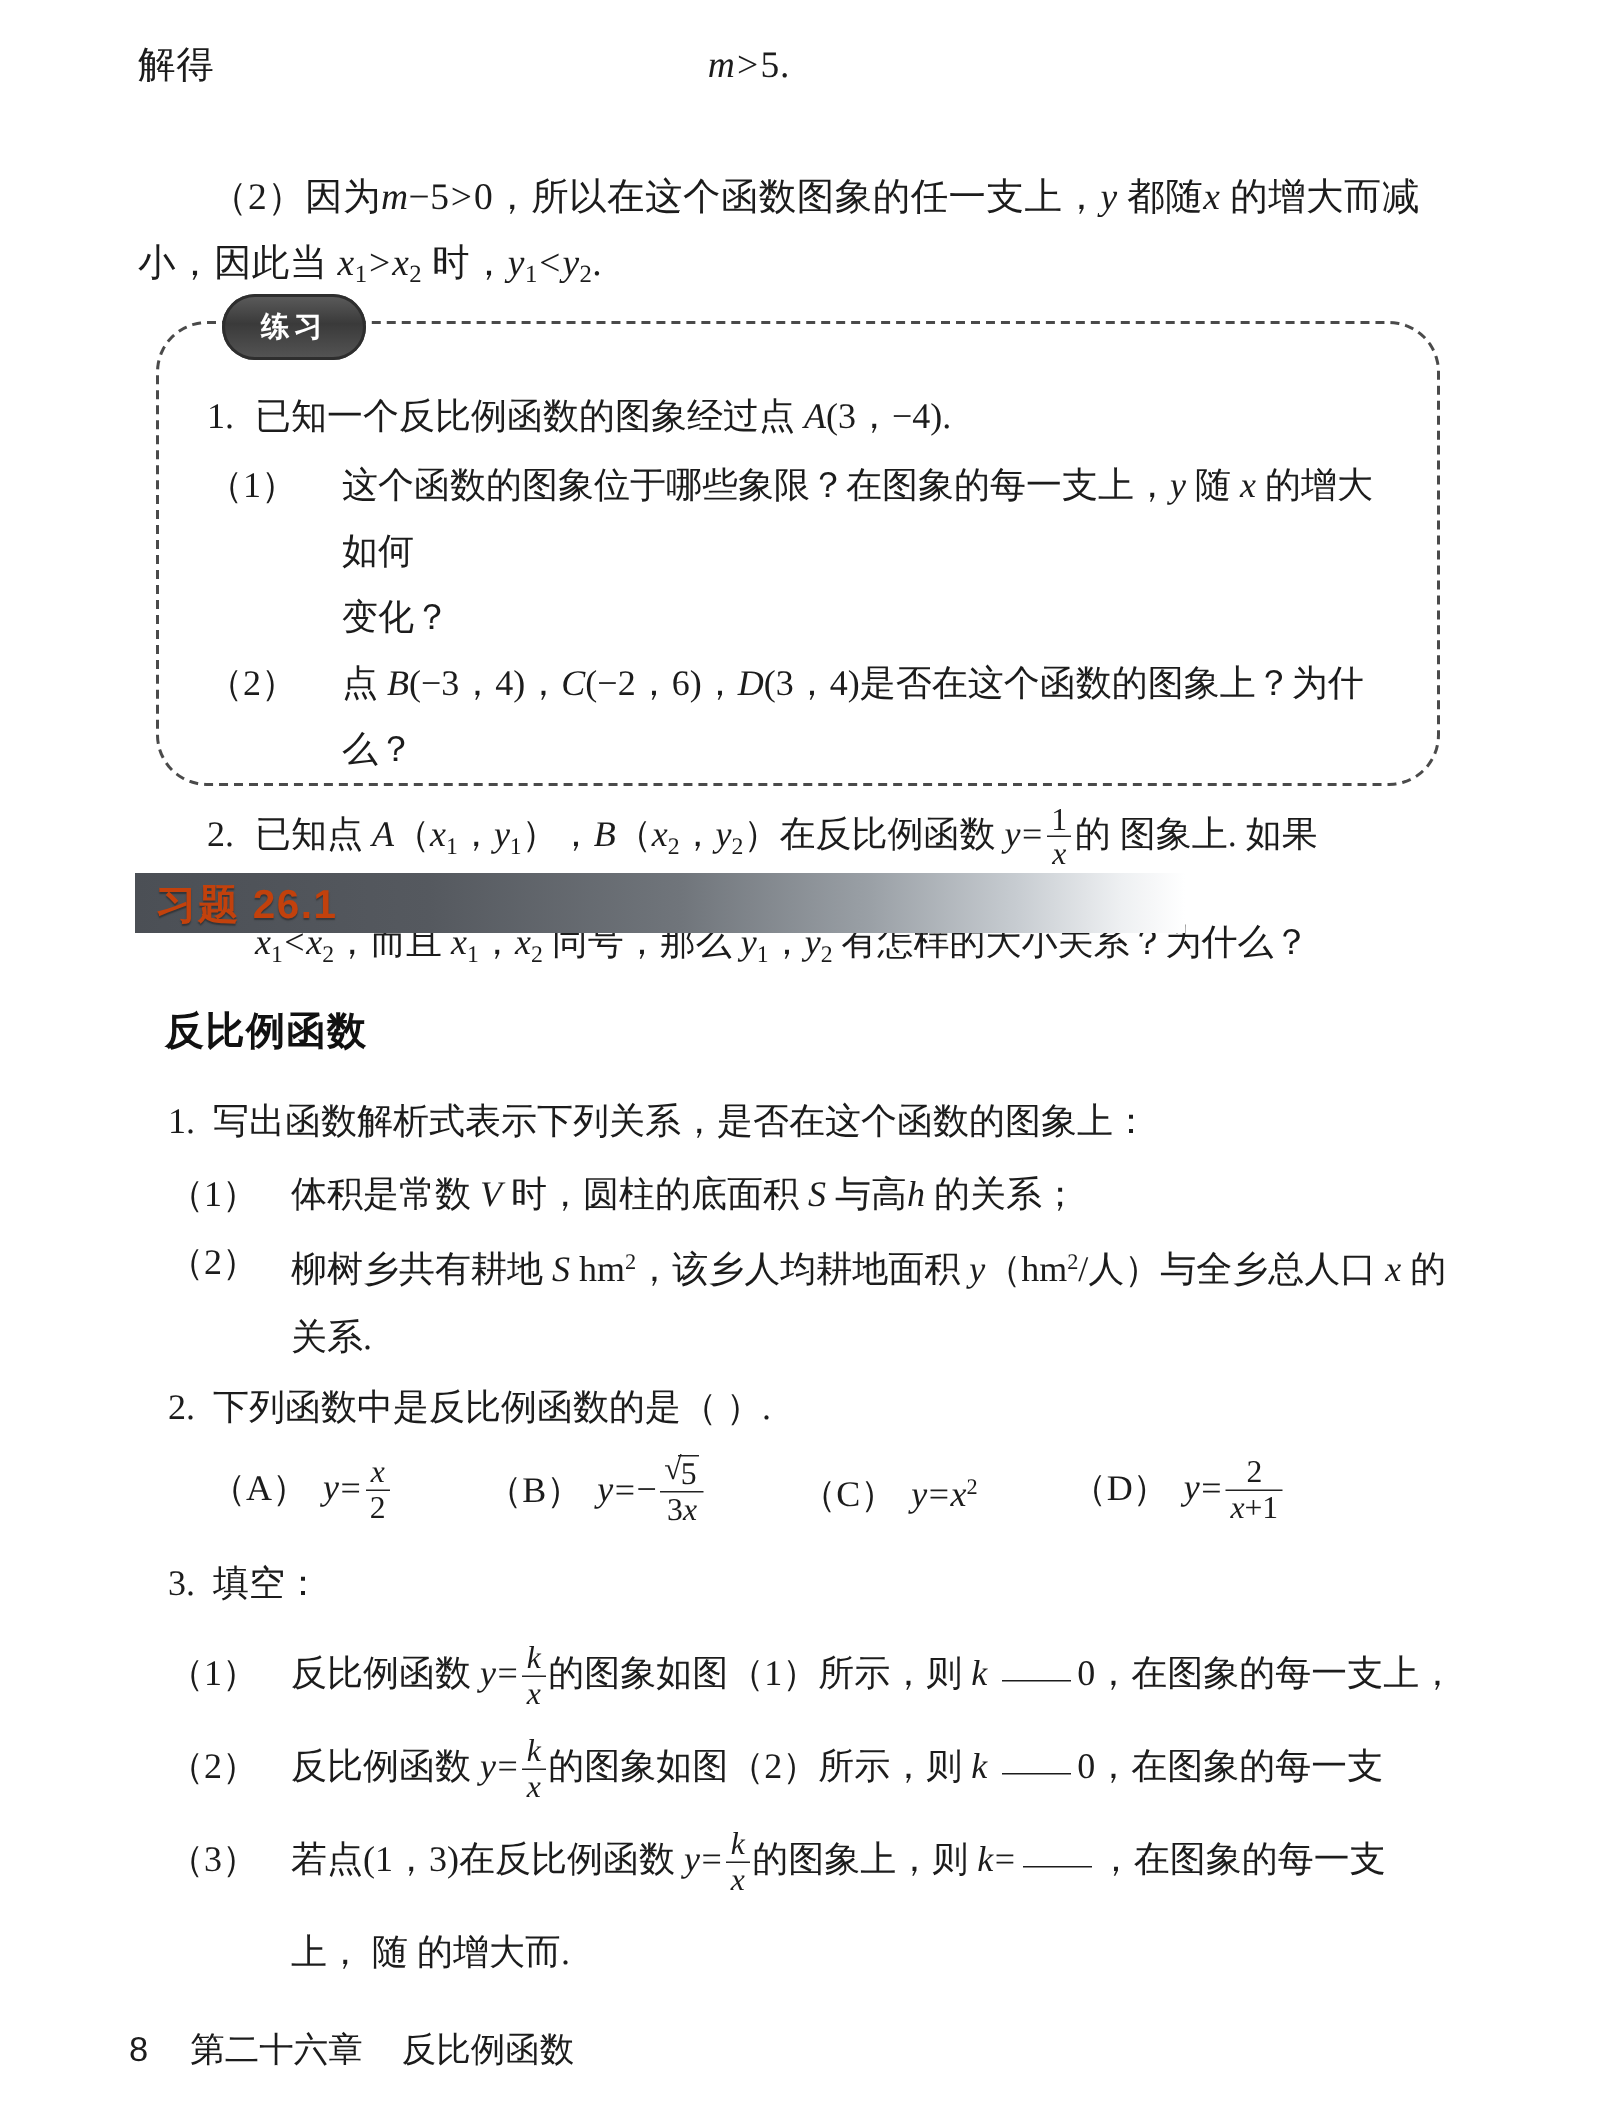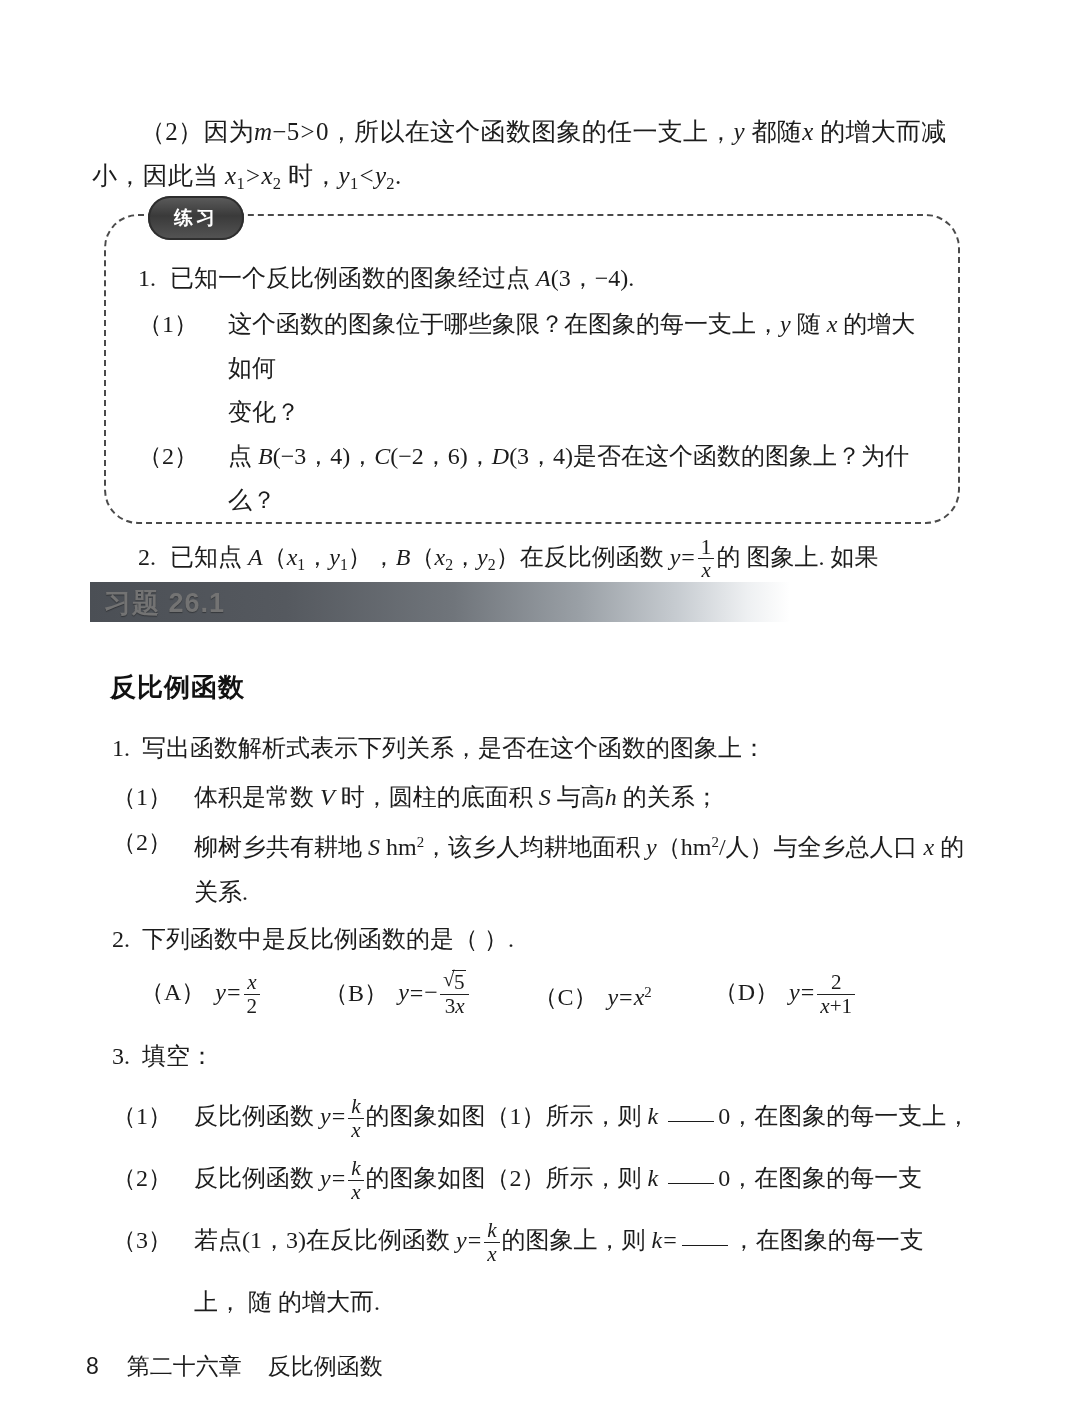--- a/index.html
+++ b/index.html
@@ -126,21 +126,21 @@
     background: linear-gradient(90deg,
         #4b4f55 0%, #55595f 28%, #70757b 52%,
         #9aa0a6 70%, #c7ccd1 84%, #eef0f2 94%, #ffffff 100%);
   }
   .banner-label {
     position: absolute;
     left: 104px; top: 586px;
     height: 34px;
     display: flex;
     align-items: center;
-    color: #737373;
+    color: #c2410c;
     font-family: "Liberation Sans", sans-serif;
     font-weight: bold;
     font-size: 27px;
     letter-spacing: 1px;
     text-shadow: 0 1px 1px rgba(0,0,0,.35);
   }
 
   
   .sub-heading {
     position: absolute;
@@ -183,20 +183,26 @@
     align-items: baseline;
   }
   .footer .pg { margin-right: 28px; }
   .footer .chap { margin-right: 26px; }
 </style>
 </head>
 <body>
 
 <div class="page">
 
+  <div class="solve-line">
+    <span class="lead">解得</span>
+    <span class="centered">
+      <span class="mi">m</span><span class="op">&gt;</span><span class="mn">5</span><span class="mn">.</span>
+    </span>
+  </div>
 
   <div class="para2">
     （2）因为<span class="mi">m</span><span>−</span><span class="mn">5</span><span class="op">&gt;</span><span class="mn">0</span>，所以在这个函数图象的任一支上，<span class="mi">y</span> 都随<span class="mi">x</span> 的增大而减小，因此当 <span class="mi">x<sub class="sbn">1</sub></span><span class="op">&gt;</span><span class="mi">x<sub class="sbn">2</sub></span> 时，<span class="mi">y<sub class="sbn">1</sub></span><span class="op">&lt;</span><span class="mi">y<sub class="sbn">2</sub></span>.
   </div>
 
   <div class="practice-box"></div>
   <div class="practice-badge">练习</div>
 
   <div class="practice-content">
 
@@ -221,20 +227,23 @@
       </div>
     </div>
 
     <div class="p-item tall" style="margin-top:4px">
       <span class="p-num">2.</span>
       <div class="p-body">
         已知点 <span class="mi">A</span>（<span class="mi">x<sub class="sbn">1</sub></span>，<span class="mi">y<sub class="sbn">1</sub></span>），<span class="mi">B</span>（<span class="mi">x<sub class="sbn">2</sub></span>，<span class="mi">y<sub class="sbn">2</sub></span>）在反比例函数 <span class="mi">y</span><span class="op">=</span><span class="frac"><span class="num mn">1</span><span class="den mi">x</span></span>的 图象上. 如果
       </div>
     </div>
 
+    <div class="p-sub-body tall" style="padding-left:32px">
+      <span class="mi">x<sub class="sbn">1</sub></span><span class="op">&lt;</span><span class="mi">x<sub class="sbn">2</sub></span>，而且 <span class="mi">x<sub class="sbn">1</sub></span>，<span class="mi">x<sub class="sbn">2</sub></span> 同号，那么 <span class="mi">y<sub class="sbn">1</sub></span>，<span class="mi">y<sub class="sbn">2</sub></span> 有怎样的大小关系？为什么？
+    </div>
 
   </div>
 
   <div class="banner"></div>
   <div class="banner-label">习题 26.1</div>
 
   <div class="sub-heading">反比例函数</div>
 
   <div class="exercises">
 

